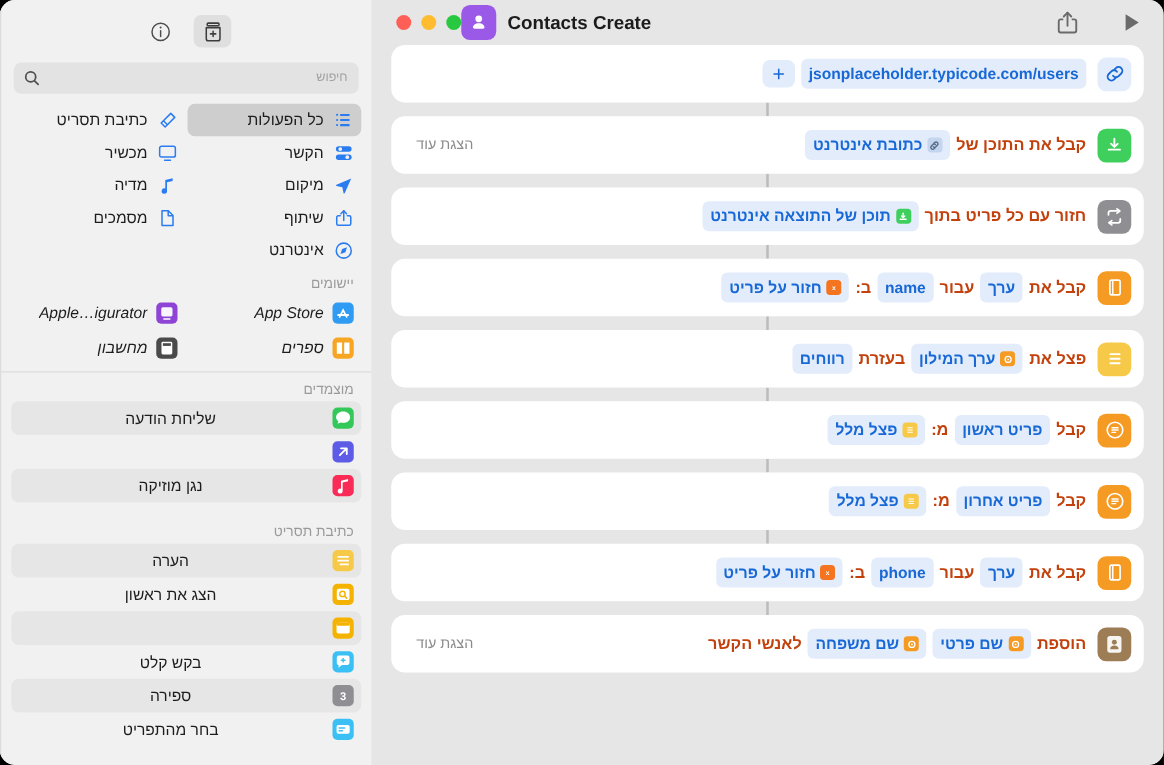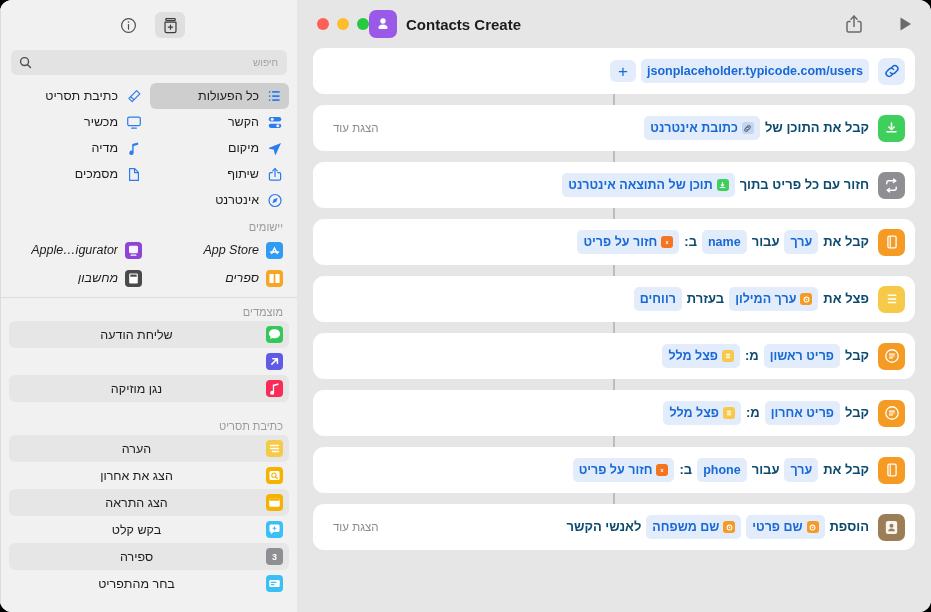--- a/index.html
+++ b/index.html
@@ -135,21 +135,21 @@
   
   .main {
     flex: 1;
     height: 612px;
     background: #e7e6e6;
     display: flex; flex-direction: column;
     overflow: hidden;
     position: relative;
   }
   .main-toolbar {
-    height: 48px;
+    height: 36px;
     display: flex; flex-direction: row-reverse;
     padding: 0 18px 0 20px;
     gap: 0;
   }
   .traffic { display: flex; flex-direction: row; gap: 8px; align-items: center; }
   .dot { width: 12px; height: 12px; border-radius: 50%; }
   .title-group {
     display: flex; flex-direction: row-reverse; align-items: center; gap: 9px;
     margin-right: 14px;
   }
@@ -194,21 +194,21 @@
   .act-body {
     flex: 1;
     display: flex; flex-direction: row; align-items: center;
     flex-wrap: wrap;
     gap: 5px;
     font-size: 13px;
     color: #141414;
     font-weight: bold;
     line-height: 20px;
   }
-  .txt { font-weight: bold; color: #0c4a6e; }
+  .txt { font-weight: bold; color: #c2410c; }
   .token {
     background: #e3ecfb;
     color: #1869d6;
     border-radius: 5px;
     padding: 2px 6px;
     font-size: 12.5px;
     font-weight: bold;
     display: inline-flex;
     flex-direction: row;
     align-items: center;
@@ -731,30 +731,29 @@
           <span class="row-label">הערה</span>
         </div>
         <div class="row-item">
           <span class="appicon" style="background:#f5b301">
             <svg width="15" height="15" viewBox="0 0 16 16">
               <rect x="2.6" y="3.2" width="10.8" height="9.6" rx="1.6" fill="#fff"></rect>
               <circle cx="7.4" cy="7.6" r="2.3" fill="none" stroke="#f5b301" stroke-width="1.2"></circle>
               <path d="M9.2 9.4 11 11.2" stroke="#f5b301" stroke-width="1.3" stroke-linecap="round"></path>
             </svg>
           </span>
-          <span class="row-label">הצג את אחרון</span>
+          <span class="row-label">הצג את ראשון</span>
         </div>
         <div class="row-item alt">
           <span class="appicon" style="background:#f5b301">
             <svg width="15" height="15" viewBox="0 0 16 16">
               <rect x="2.4" y="3.4" width="11.2" height="9.2" rx="1.5" fill="#fff"></rect>
               <rect x="2.4" y="3.4" width="11.2" height="2.6" rx="1.3" fill="#f5b301"></rect>
             </svg>
           </span>
-          <span class="row-label">הצג התראה</span>
         </div>
         <div class="row-item">
           <span class="appicon" style="background:#3ac0f5">
             <svg width="15" height="15" viewBox="0 0 16 16">
               <path d="M2.6 4.2c0-.9.7-1.6 1.6-1.6h7.6c.9 0 1.6.7 1.6 1.6v4.8c0 .9-.7 1.6-1.6 1.6H7l-2.9 2.5V10.6h-.1c-.8 0-1.4-.7-1.4-1.6z" fill="#fff"></path>
               <path d="M8 5v3.2M6.4 6.6h3.2" stroke="#3ac0f5" stroke-width="1.2" stroke-linecap="round"></path>
             </svg>
           </span>
           <span class="row-label">בקש קלט</span>
         </div>

